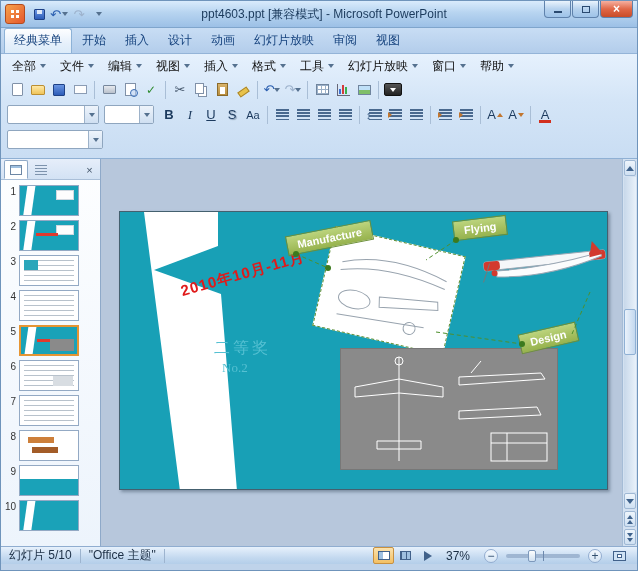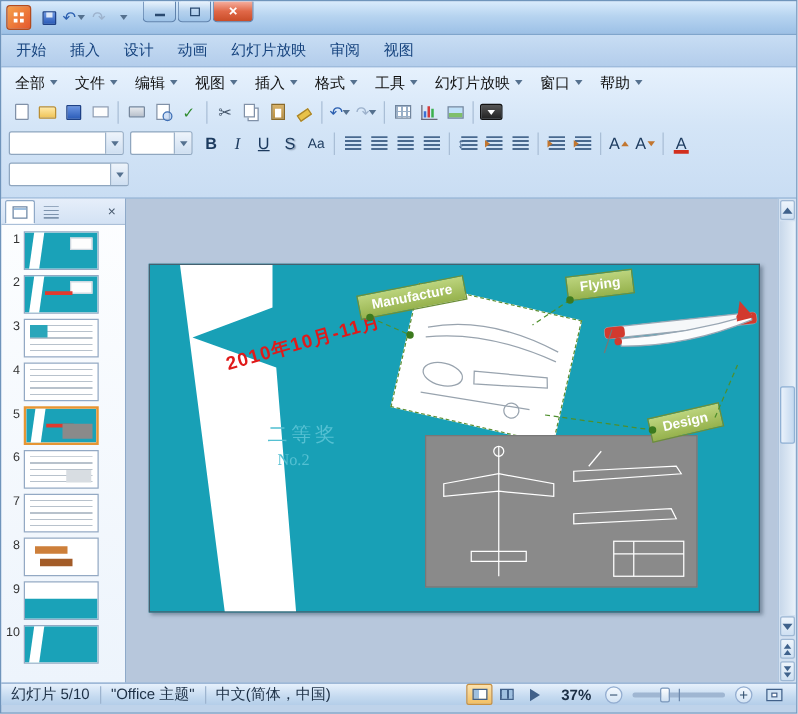--- a/index.html
+++ b/index.html
@@ -151,21 +151,21 @@
     font-size:12px; color:#1c2f45; padding:0 8px; gap:8px; }
   .ssep { width:1px; height:14px; background:#9db4cf; }
   .spacer { flex:1; }
   .viewbtns { display:flex; gap:1px; }
   .vbtn { width:21px; height:17px; display:flex; align-items:center; justify-content:center; border-radius:2px; border:1px solid transparent; }
   .vbtn.active { background:linear-gradient(#fbe2ae,#f3c063); border-color:#c89040; }
   .i-normal { width:12px; height:9px; border:1px solid #41618a; background:linear-gradient(90deg,#9fc0e0 4px,#fff 4px); }
   .i-sorter { width:11px; height:9px;
     background:repeating-linear-gradient(90deg,#41618a 0 1px,#9fc0e0 1px 5px),repeating-linear-gradient(#41618a 0 1px,#9fc0e0 1px 4px); border:1px solid #41618a; }
   .i-show { width:0; height:0; border-top:5px solid transparent; border-bottom:5px solid transparent; border-left:8px solid #41618a; }
-  .zoomval { min-width:30px; text-align:center;font-weight:bold; }
+  .zoomval { min-width:30px; text-align:left; }
   .zbtn { width:14px; height:14px; display:flex; align-items:center; justify-content:center; font-size:12px; color:#33506f;
     border:1px solid #93add0; border-radius:50%; background:linear-gradient(#f4f9fe,#d4e4f4); }
   .ztrack { width:74px; height:4px; background:#9fb6d2; border-radius:2px; position:relative; }
   .ztick { position:absolute; left:50%; top:-3px; width:1px; height:10px; background:#6d89ad; }
   .zthumb { position:absolute; left:30%; top:-4px; width:8px; height:12px; background:linear-gradient(#fdfefe,#cfe0f1); border:1px solid #7d99bc; border-radius:2px; }
   .i-fit { width:13px; height:10px; border:1px solid #41618a; background:#cfe2f4; position:relative; }
   .i-fit::after { content:""; position:absolute; left:3px; top:2px; right:3px; bottom:2px; border:1px solid #41618a; background:#fff; }
   .fitbtn { width:19px; height:17px; display:flex; align-items:center; justify-content:center; }
 </style>
 </head>
@@ -181,34 +181,36 @@
     <div class="qat-btn">
         <span class="i-undo">↶</span>
         <span class="caret"></span>
       </div>
     <div class="qat-btn">
         <span class="i-redo gray">↷</span>
       </div>
     <div class="qat-btn">
         <span class="caret"></span>
       </div>
+    <div class="title-text">ppt4603.ppt [兼容模式] - Microsoft PowerPoint</div>
     <div class="win-controls">
       <div class="win-btn">
           <span class="bar"></span>
         </div>
       <div class="win-btn">
           <span class="box"></span>
         </div>
       <div class="win-btn close">
           <span>×</span>
         </div>
     </div>
   </div>
 
   <div class="tabrow">
+    <div class="rtab active">经典菜单</div>
     <div class="rtab">开始</div>
     <div class="rtab">插入</div>
     <div class="rtab">设计</div>
     <div class="rtab">动画</div>
     <div class="rtab">幻灯片放映</div>
     <div class="rtab">审阅</div>
     <div class="rtab">视图</div>
   </div>
 
   <div class="ribbon">
@@ -576,21 +578,20 @@
           <span class="tri-d sm"></span>
         </div>
     </div>
   </div>
 
   <div class="statusbar">
     <span>幻灯片 5/10</span>
     <div class="ssep"></div>
     <span>"Office 主题"</span>
     <div class="ssep"></div>
-    <span>中文(简体，中国)</span>
     <div class="spacer"></div>
     <div class="viewbtns">
       <div class="vbtn active">
           <span class="i-normal"></span>
         </div>
       <div class="vbtn">
           <span class="i-sorter"></span>
         </div>
       <div class="vbtn">
           <span class="i-show"></span>

